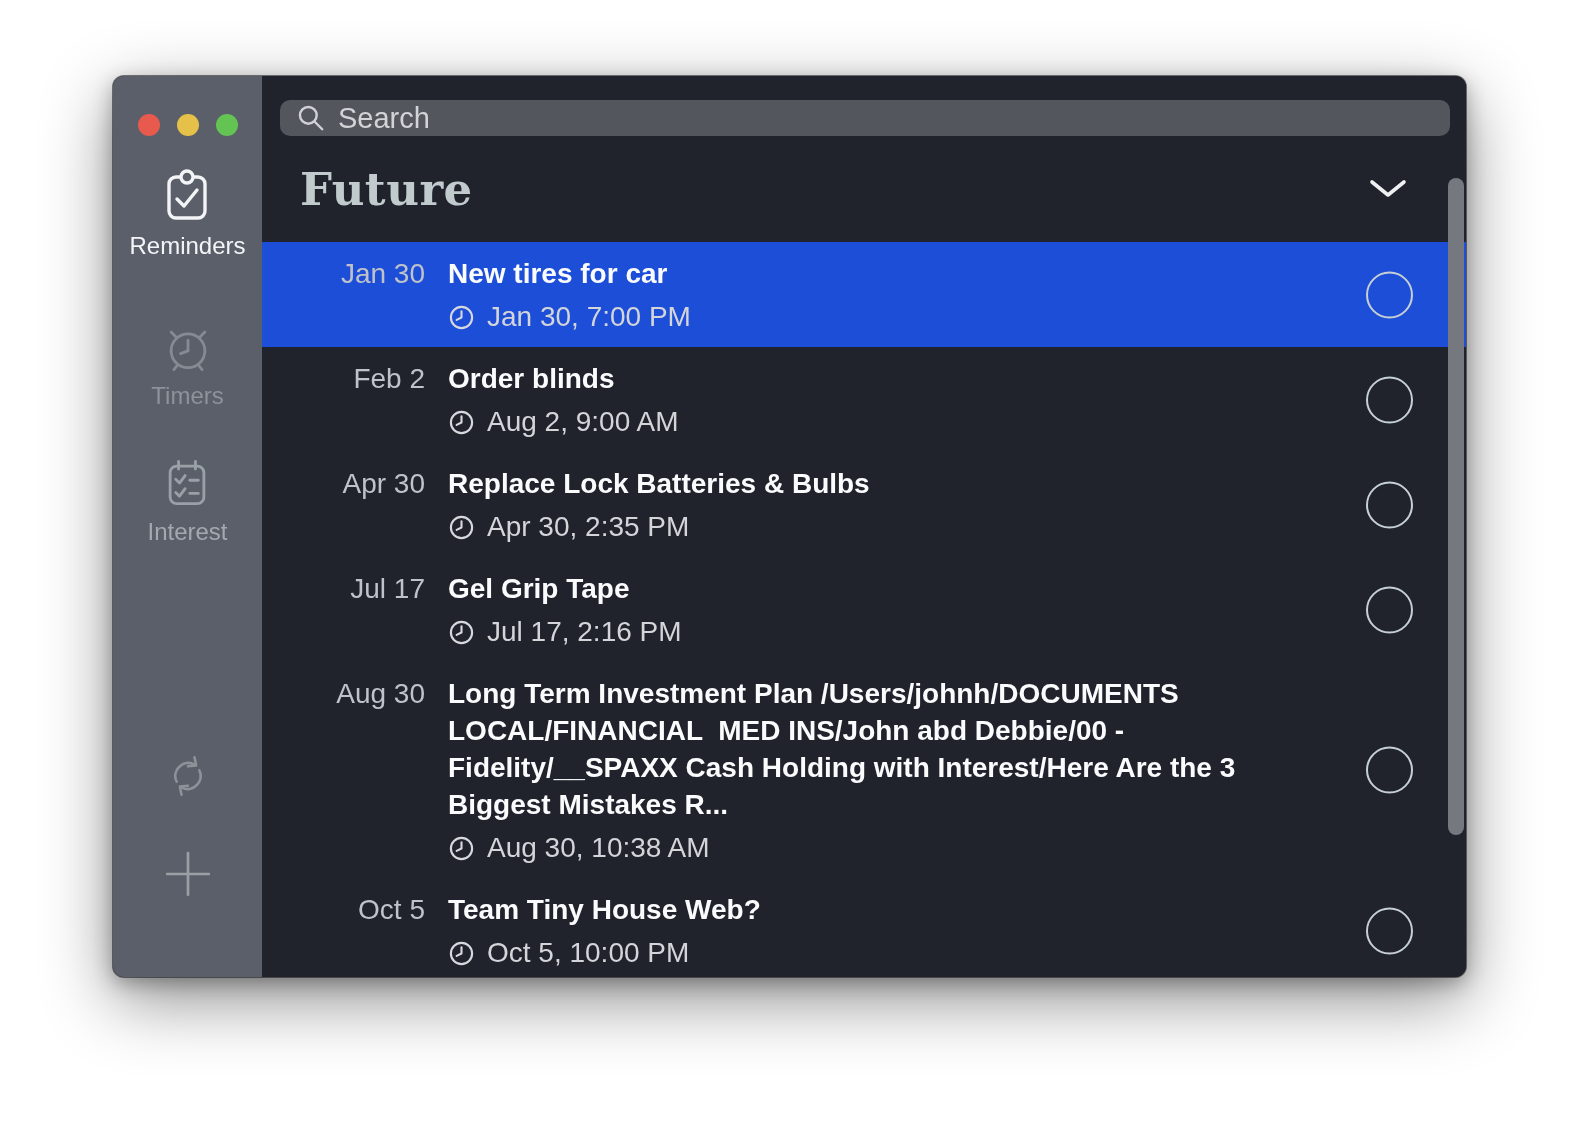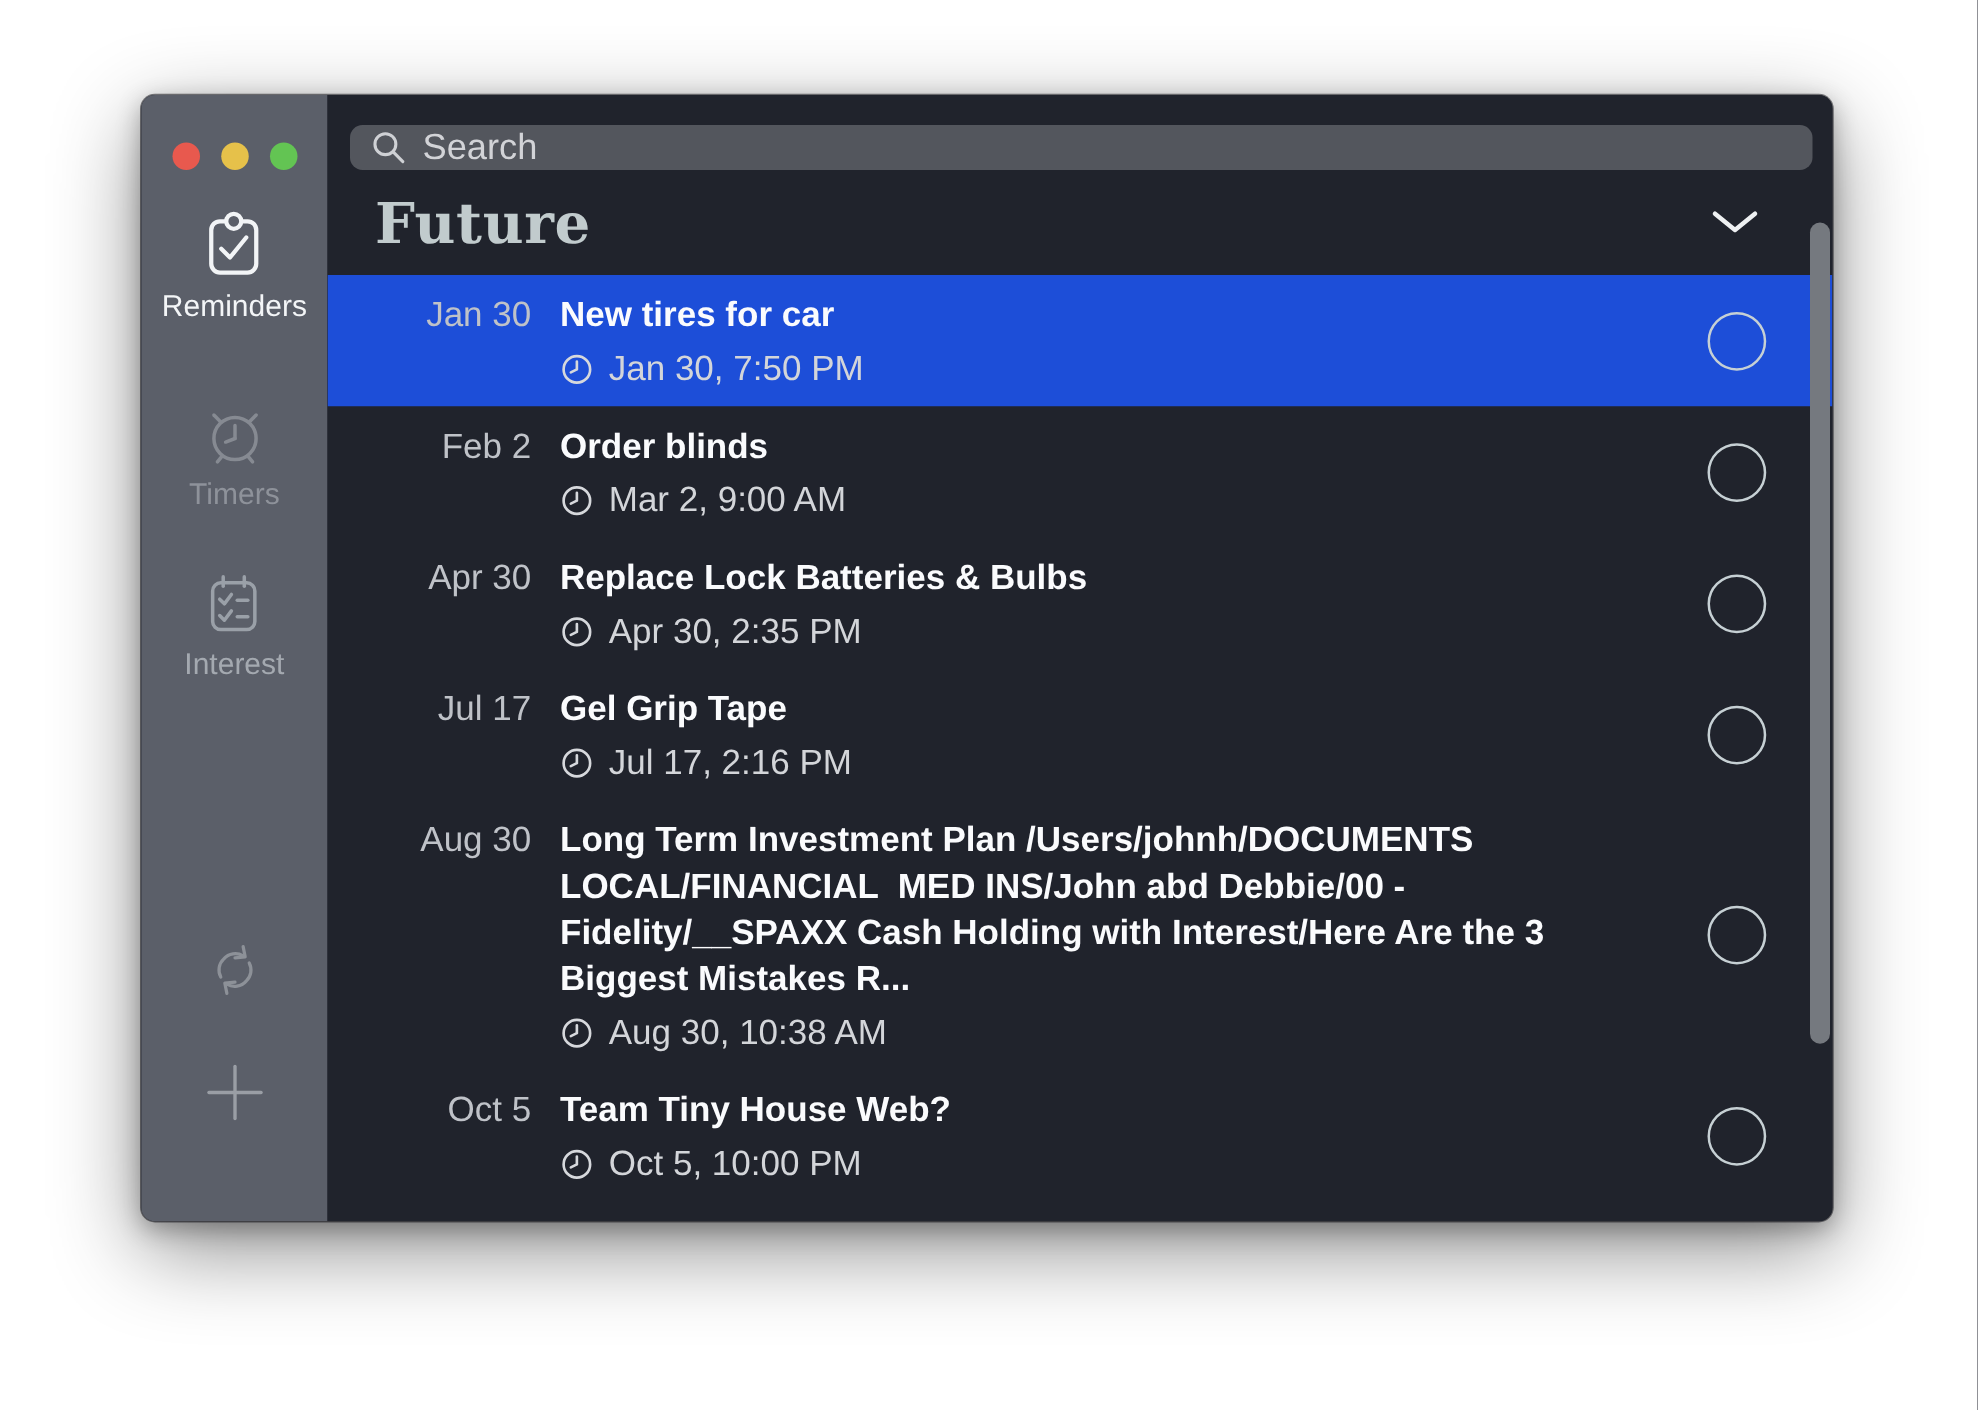--- a/index.html
+++ b/index.html
@@ -39,21 +39,21 @@
   .search-bar{
     height:36px;background:#53565d;border-radius:10px;
     display:flex;align-items:center;padding:0 16px;gap:10px;
   }
   .search-bar input{
     flex:1;background:transparent;border:none;outline:none;
     font-family:"Liberation Sans",sans-serif;font-size:29px;color:#e8e9ec;
   }
   .search-bar input::placeholder{color:#d2d3d7;opacity:1;}
   .future-row{
-    height:84px;display:flex;align-items:center;justify-content:space-between;
+    height:106px;display:flex;align-items:center;justify-content:space-between;
     padding:0 58px 0 38px;
   }
   .future-title{
     font-family:"DejaVu Serif",serif;font-weight:bold;font-size:45px;
     color:#c1cbcd;letter-spacing:.5px;
   }
   
   .list{flex:1;overflow:hidden;}
   .row{position:relative;display:flex;align-items:flex-start;padding:13px 0;}
   .row.selected{background:#1d4ed8;}
@@ -173,38 +173,38 @@
     <div class="date">Jan 30</div>
     <div class="content">
       <div class="title">New tires for car</div>
       <div class="due">
         <span>
           <svg width="27" height="27" viewBox="0 0 28 28" fill="none" stroke="#d6d8dc" stroke-width="2.2" stroke-linecap="round" stroke-linejoin="round">
             <circle cx="14" cy="14" r="11"></circle>
             <polyline points="14,7.5 14,14 9,16.5"></polyline>
           </svg>
         </span>
-        <span>Jan 30, 7:50 PM</span>
+        <span>Jan 30, 7:00 PM</span>
       </div>
     </div>
     <div class="circle"></div>
   </div>
 
   <div class="row">
     <div class="date">Feb 2</div>
     <div class="content">
       <div class="title">Order blinds</div>
       <div class="due">
         <span>
           <svg width="27" height="27" viewBox="0 0 28 28" fill="none" stroke="#d6d8dc" stroke-width="2.2" stroke-linecap="round" stroke-linejoin="round">
             <circle cx="14" cy="14" r="11"></circle>
             <polyline points="14,7.5 14,14 9,16.5"></polyline>
           </svg>
         </span>
-        <span>Mar 2, 9:00 AM</span>
+        <span>Aug 2, 9:00 AM</span>
       </div>
     </div>
     <div class="circle"></div>
   </div>
 
   <div class="row">
     <div class="date">Apr 30</div>
     <div class="content">
       <div class="title">Replace Lock Batteries &amp; Bulbs</div>
       <div class="due">

